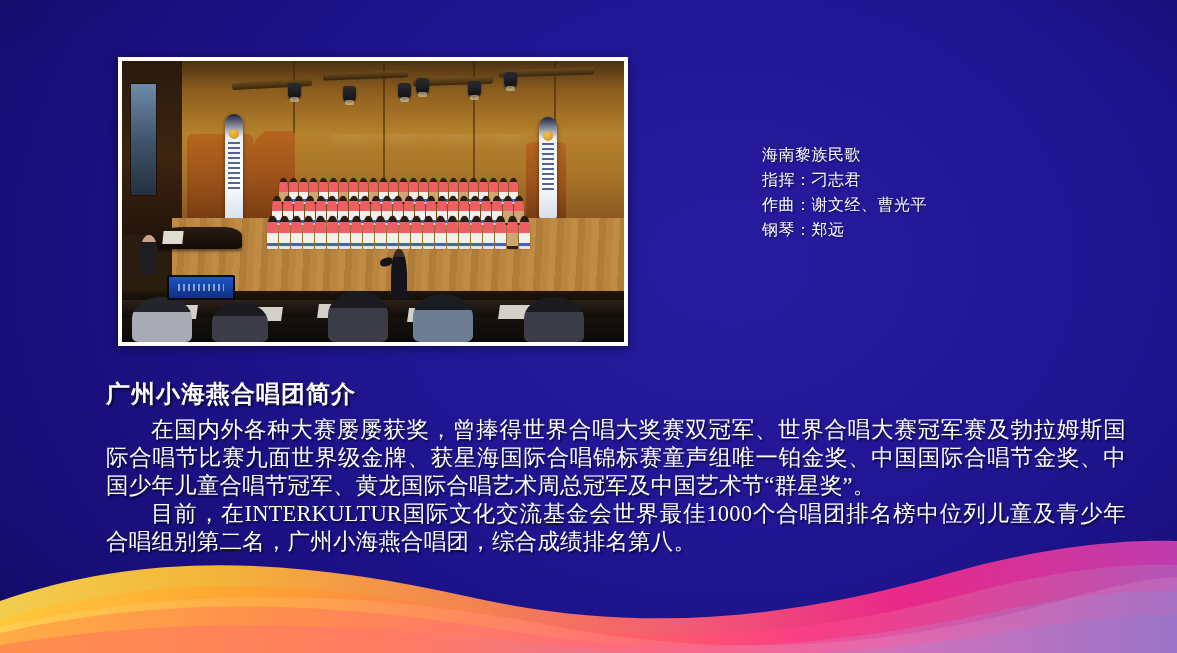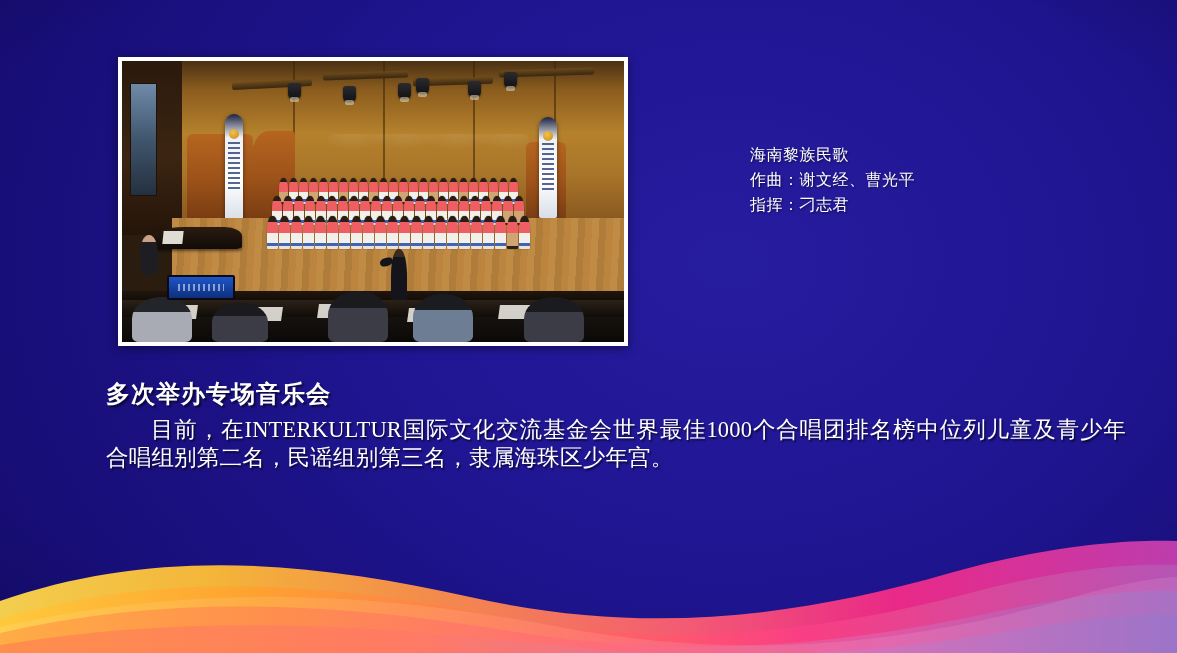--- a/index.html
+++ b/index.html
@@ -274,21 +274,21 @@
     letter-spacing: 10px;
     color: #fbf5d2;
     text-shadow:
       2px 2px 0 rgba(20,10,70,0.85),
       3px 4px 6px rgba(0,0,0,0.5);
     line-height: 1.05;
     white-space: nowrap;
   }
   #credits {
     margin-top: 30px;
-    margin-left: 32px;
+    margin-left: 44px;
   }
   .credit-line {
     color: #ffffff;
     font-size: 16px;
     line-height: 25px;
     letter-spacing: 0.5px;
     text-shadow: 1px 1px 2px rgba(0,0,0,0.55);
     white-space: nowrap;
   }
 
@@ -468,28 +468,30 @@
       <div class="juror blue" style="left:58%;width:12%;height:17%;"></div>
       <div class="juror" style="left:80%;width:12%;height:16%;"></div>
       <div class="monitor"></div>
 
     </div>
   </div>
 
   <div id="title-block">
     <div id="credits">
       <div class="credit-line">海南黎族民歌</div>
+      <div class="credit-line">指挥：刁志君</div>
       <div class="credit-line">作曲：谢文经、曹光平</div>
-      <div class="credit-line">指挥：刁志君</div>
+      <div class="credit-line">钢琴：郑远</div>
     </div>
   </div>
 
   <div id="intro">
-    <div id="intro-heading">多次举办专场音乐会</div>
-    <p class="para">目前，在INTERKULTUR国际文化交流基金会世界最佳1000个合唱团排名榜中位列儿童及青少年合唱组别第二名，民谣组别第三名，隶属海珠区少年宫。</p>
+    <div id="intro-heading">广州小海燕合唱团简介</div>
+    <p class="para">在国内外各种大赛屡屡获奖，曾捧得世界合唱大奖赛双冠军、世界合唱大赛冠军赛及勃拉姆斯国际合唱节比赛九面世界级金牌、获星海国际合唱锦标赛童声组唯一铂金奖、中国国际合唱节金奖、中国少年儿童合唱节冠军、黄龙国际合唱艺术周总冠军及中国艺术节“群星奖”。</p>
+    <p class="para">目前，在INTERKULTUR国际文化交流基金会世界最佳1000个合唱团排名榜中位列儿童及青少年合唱组别第二名，广州小海燕合唱团，综合成绩排名第八。</p>
   </div>
 
   <div id="waves">
     <svg viewBox="0 0 1177 130" preserveAspectRatio="none">
       <defs>
         <linearGradient id="g1" x1="0" y1="0" x2="1" y2="0">
           <stop offset="0%" stop-color="#ffd84d"></stop>
           <stop offset="18%" stop-color="#ffbe35"></stop>
           <stop offset="38%" stop-color="#ff8e4a"></stop>
           <stop offset="58%" stop-color="#ff5f72"></stop>

